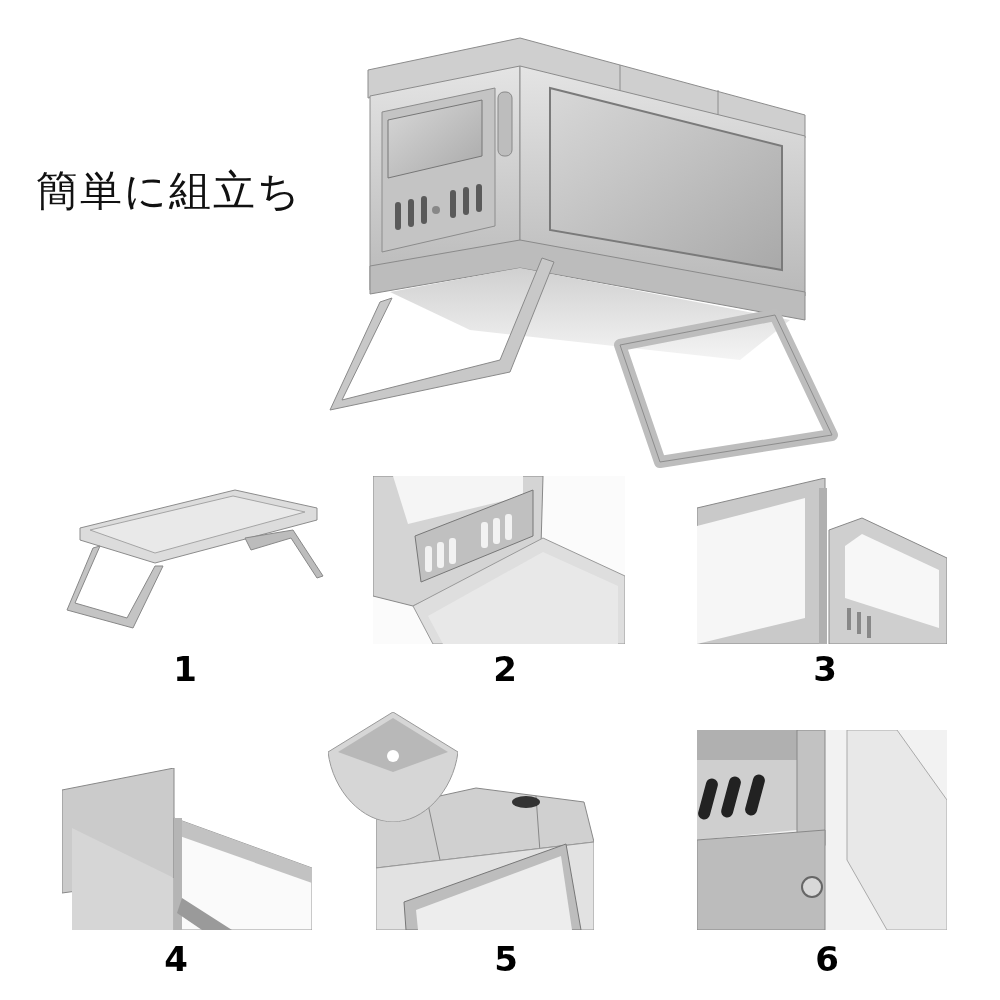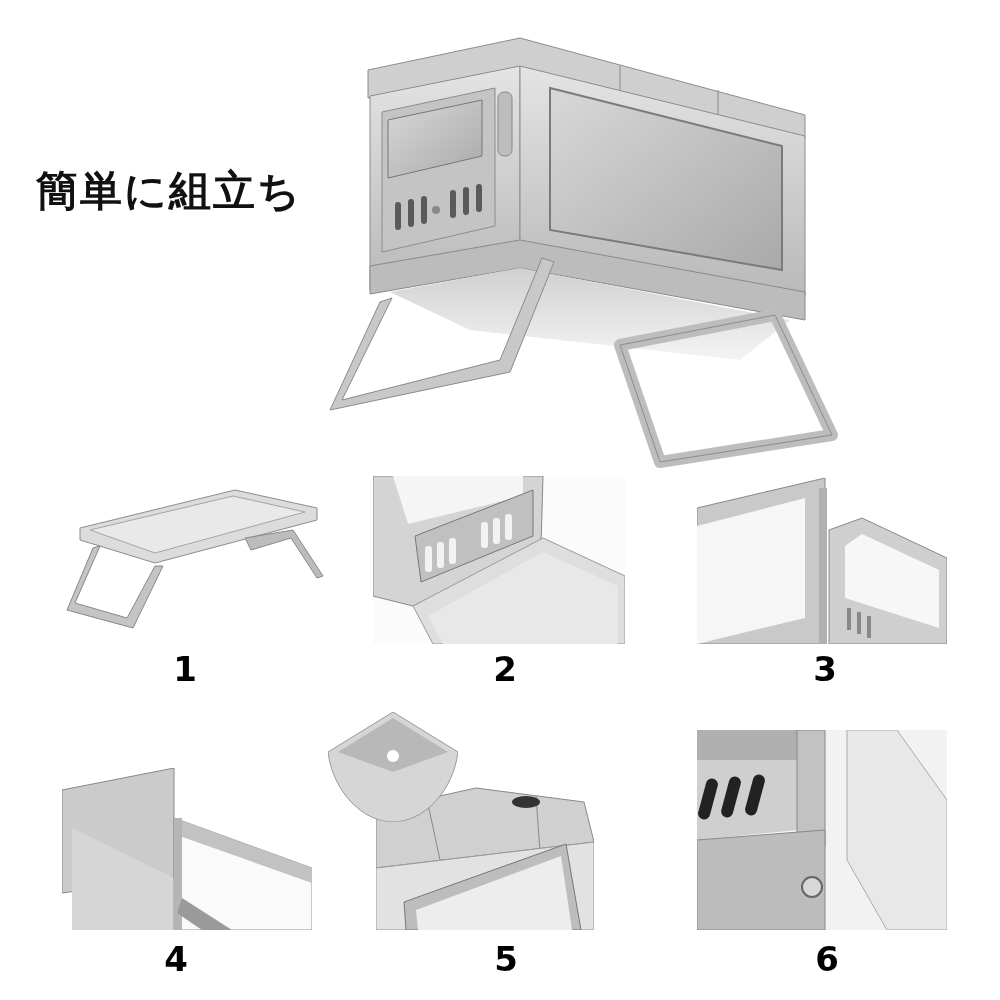--- a/index.html
+++ b/index.html
@@ -1,21 +1,21 @@
 <!DOCTYPE html>
 <html><head>
   <meta charset="utf-8">
   <style>
     * { box-sizing: border-box; margin: 0; padding: 0; }
     html, body { width: 1000px; height: 1000px; background: #ffffff; overflow: hidden; }
     body { position: relative; font-family: "DejaVu Sans", sans-serif; }
 
     .headline {
       position: absolute; left: 36px; top: 163px;
-      font-size: 42px; color: #111; letter-spacing: 2px; font-weight: bold;
+      font-size: 42px; color: #111; letter-spacing: 2px; font-weight: normal;
     }
 
     .hero { position: absolute; left: 320px; top: 30px; width: 520px; height: 440px; }
 
     .step-photo { position: absolute; overflow: hidden; background: #fff; }
     .step-num {
       position: absolute; width: 80px; text-align: center;
       font-family: "DejaVu Sans", sans-serif; font-weight: bold;
       font-size: 34px; color: #000; line-height: 1;
     }

